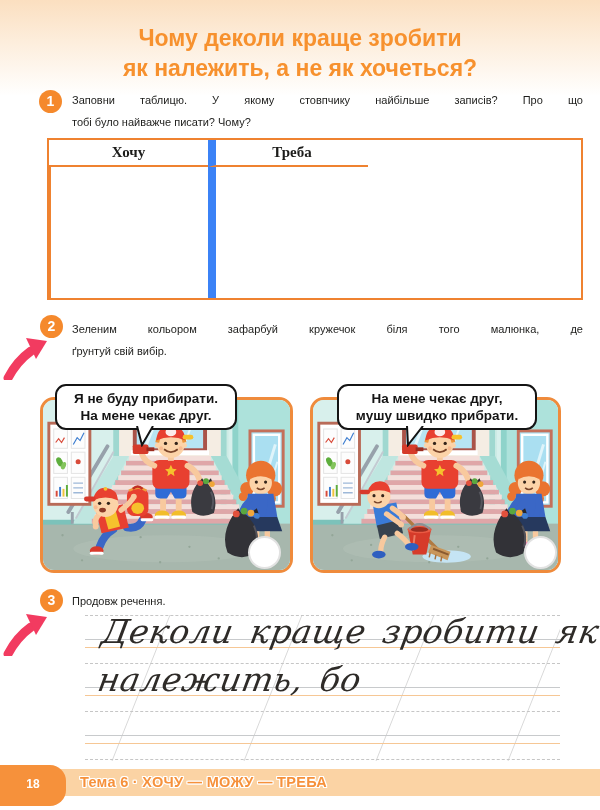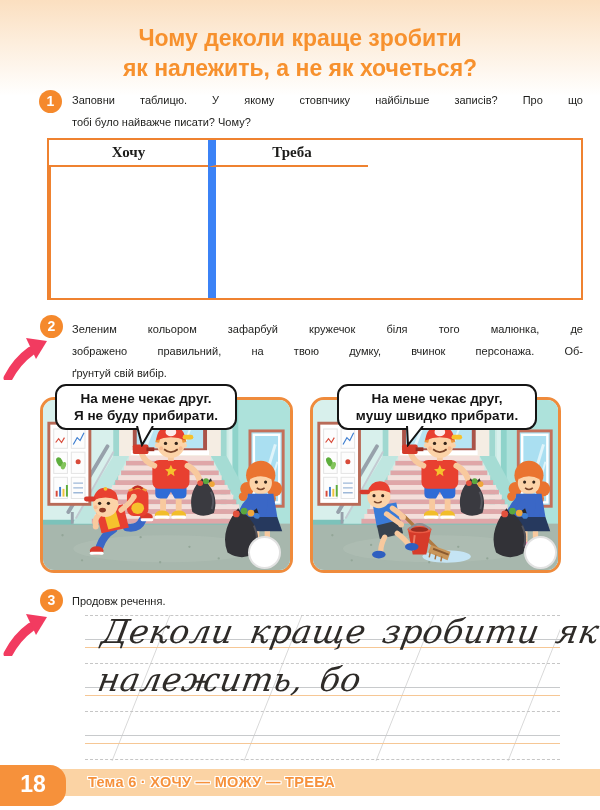--- a/index.html
+++ b/index.html
@@ -65,25 +65,25 @@
   .hw-guides { position:absolute; left:0; top:0; }
   .hw-text {
     position:absolute; font-family:"DejaVu Serif", serif; font-style:italic;
     color:#2e2b28; font-size:33px; line-height:36px; white-space:nowrap;
     transform:skewX(-10deg); transform-origin:left bottom; letter-spacing:0.5px; word-spacing:6px;
   }
   
   .footer-band { position:absolute; left:0; top:769px; width:600px; height:27px; background:#fbd3a4; }
   .footer-tab {
     position:absolute; left:0; top:765px; width:66px; height:41px; background:#f6913b;
-    border-radius:0 16px 16px 0; color:#fff; font-weight:bold; font-size:23px;
+    border-radius:0 16px 16px 0; color:#fff; font-weight:bold; font-size:12px;
     text-align:center; line-height:38px;
   }
   .footer-theme {
-    position:absolute; left:88px; top:774px; font-size:14.5px; font-weight:bold; color:#f6913b;
+    position:absolute; left:80px; top:774px; font-size:14.5px; font-weight:bold; color:#f6913b;
     letter-spacing:0.3px;
     text-shadow:-1px -1px 0 #fff, 1px -1px 0 #fff, -1px 1px 0 #fff, 1px 1px 0 #fff,
                  0 -1px 0 #fff, 0 1px 0 #fff, -1px 0 0 #fff, 1px 0 0 #fff;
   }
 </style>
 </head>
 <body>
 
 <svg width="0" height="0" style="position:absolute" aria-hidden="true">
   <defs>
@@ -312,42 +312,41 @@
     <div class="bcell c3"></div>
   </div>
 
   <svg class="arrow" style="left:2px; top:336px;" width="46" height="44" viewBox="0 0 46 44">
     <path d="M6 42 Q15 25 29 15" stroke="#f23b60" stroke-width="9" fill="none" stroke-linecap="round"></path>
     <polygon points="24,2 45,5 34,23" fill="#f23b60"></polygon>
   </svg>
   <div class="badge" style="left:40px; top:315px;">2</div>
   <div class="task-text" style="left:72px; top:318px;">
     <div class="jline task-line">Зеленим кольором зафарбуй кружечок біля того малюнка, де</div>
-    <div class="jline task-line">зображено правильний, на твою думку, вчинок персонажа. Об-</div>
     <div class="task-line">ґрунтуй свій вибір.</div>
   </div>
 
   <div class="panel" style="left:40px; width:253px;">
     <svg viewBox="0 0 253 176" preserveAspectRatio="none">
       <use href="#scene-common"></use>
       <use href="#extra-runner"></use>
     </svg>
   </div>
   <div class="panel" style="left:310px; width:251px;">
     <svg viewBox="0 0 253 176" preserveAspectRatio="none">
       <use href="#scene-common"></use>
       <use href="#extra-mopper"></use>
     </svg>
   </div>
   <div class="answer-circle" style="left:248px; top:536px;"></div>
   <div class="answer-circle" style="left:524px; top:536px;"></div>
 
   <div class="bubble" style="left:55px; width:162px;">
+    <div>Я не буду прибирати.</div>
     <div>На мене чекає друг.</div>
-    <div>Я не буду прибирати.</div>
     <svg class="tail" style="left:78px;" width="24" height="21" viewBox="0 0 24 21">
       <path d="M2 0 L18 0 L7 19 Z" fill="#ffffff"></path>
       <path d="M2 0 L7 19 L18 0" fill="none" stroke="#141414" stroke-width="2"></path>
     </svg>
   </div>
   <div class="bubble" style="left:290px; width:180px;margin-left:47px;">
     <div>На мене чекає друг,</div>
     <div>мушу швидко прибрати.</div>
     <svg class="tail" style="left:62px;" width="24" height="21" viewBox="0 0 24 21">
       <path d="M6 0 L22 0 L7 19 Z" fill="#ffffff"></path>

